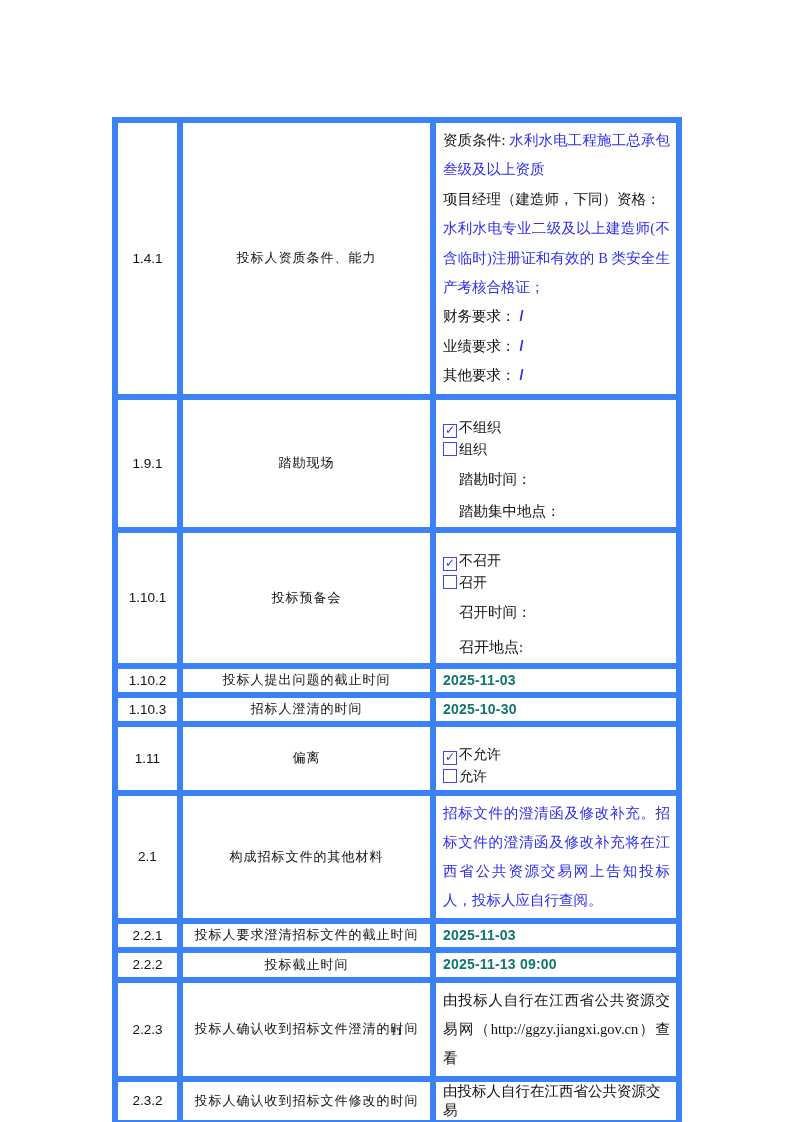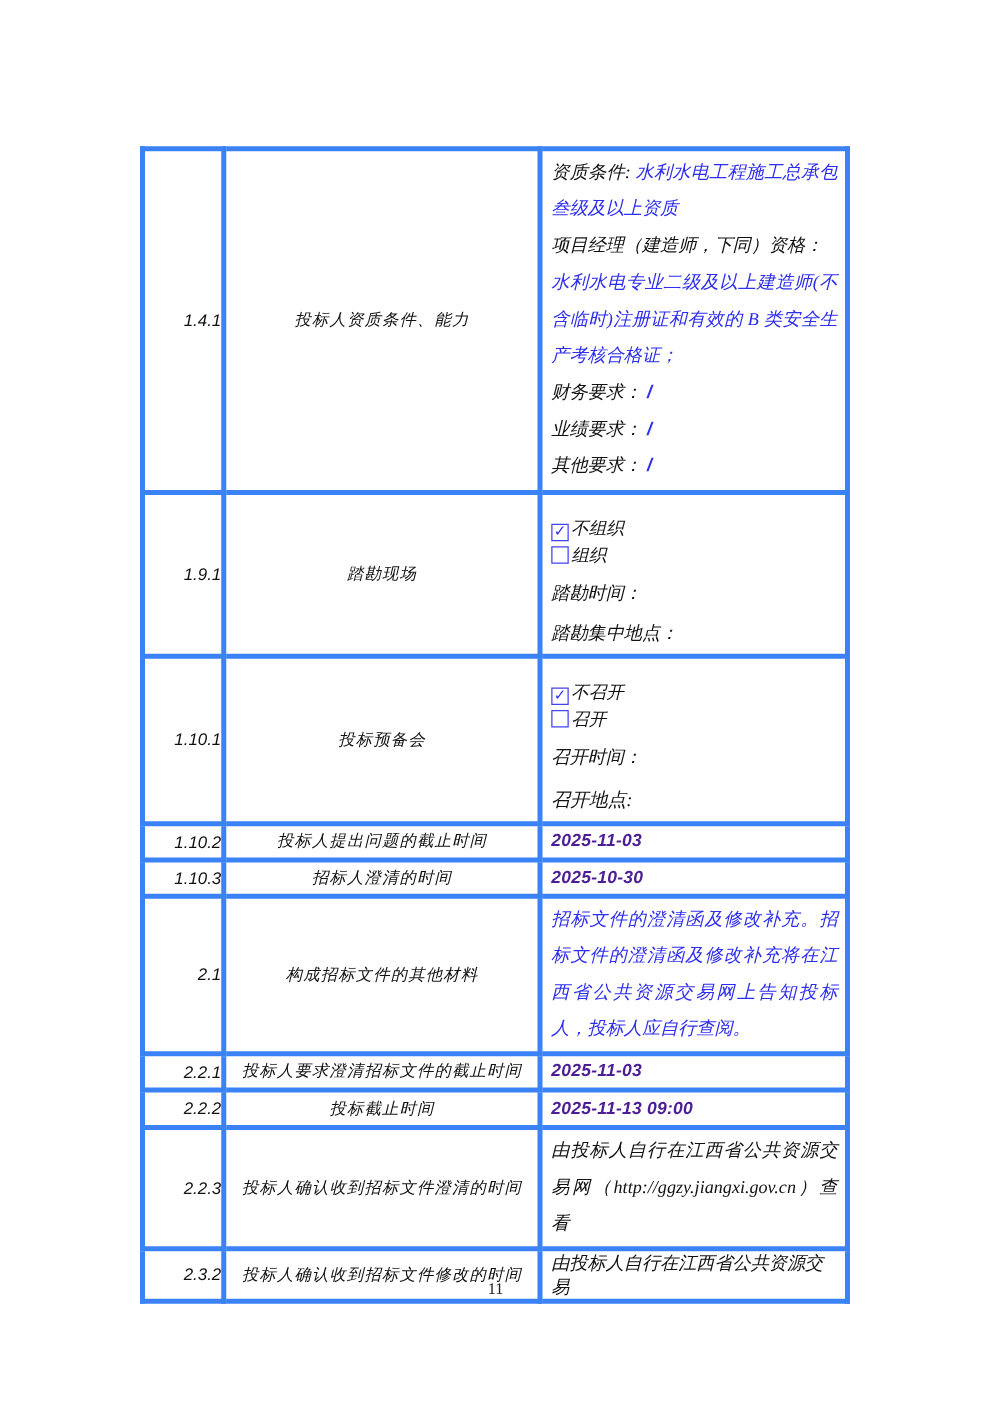--- a/index.html
+++ b/index.html
@@ -9,25 +9,25 @@
     font-family:"Liberation Serif","DejaVu Serif",serif;
     color:#121212;
   }
   .page { position:absolute; inset:0; background:#ffffff; overflow:hidden; }
 
   table.doc {
     position:absolute; left:112px; top:117px; width:564px;
     border-collapse:collapse; table-layout:fixed;
     border:2px solid #000;
   }
-  td { border:4px solid #3b82f6; overflow:hidden;font-style:italic; }
+  td { border:6px solid #3b82f6; overflow:hidden; }
 
   
   .c1 {
-    text-align:right; vertical-align:middle;
+    text-align:center; vertical-align:middle;
     font-family:"Liberation Sans",sans-serif; font-size:13.5px; color:#111;
   }
   .c2 {
     text-align:center; vertical-align:middle;
     font-size:13px; letter-spacing:1px; color:#111;
   }
   .c3 { vertical-align:top; padding:3px 6px 3px 7px; font-size:14.5px; color:#111; }
   .c3.v-mid { vertical-align:middle; padding-top:0; padding-bottom:0; }
 
   
@@ -37,33 +37,33 @@
   .h-r9 td{height:60px;margin-left:12px;}  .h-r10 td{height:30px;}
 
   .ln  { line-height:29.4px; text-align:justify; }
   .lnw { line-height:29px; text-align:justify; }
   .bl  { color:#2d2dee; }
   .bk  { color:#111111; }
   .slash { font-weight:bold; padding-left:4px; font-family:"Liberation Sans",sans-serif; }
 
   .date {
     font-family:"Liberation Sans",sans-serif; font-weight:700;
-    font-size:14px; color:#4c1d95; letter-spacing:0.2px;
+    font-size:14px; color:#0f766e; letter-spacing:0.2px;
   }
 
   
   .opt { line-height:21px; font-size:14px; white-space:nowrap; margin-top:1px; }
   .cb {
     display:inline-block; width:14px; height:14px;
     border:1.6px solid #4343f2; vertical-align:-2px; margin-right:2px;
     text-align:center; line-height:11px;
     font-family:"DejaVu Sans",sans-serif; font-weight:700; font-size:12px; color:#2d2dee;
     background:#fff;
   }
-  .field  { line-height:26px; margin-top:6px; font-size:14.5px; }
+  .field  { line-height:26px; margin-top:6px; font-size:14.5px;margin-left:16px; }
   .field.small { font-size:15px; margin-top:9px; }
   .v-check { padding-top:16px; }
 
   .page-number {
     position:absolute; left:0; top:1023px; width:100%;
     text-align:center; font-size:13px; color:#222;
     font-family:"Liberation Serif","DejaVu Serif",serif;
   }
 </style>
 </head>
@@ -139,20 +139,32 @@
     </tr>
 
     <tr class="h-r4">
       <td class="c1">1.10.3</td>
       <td class="c2">招标人澄清的时间</td>
       <td class="c3 v-mid">
         <span class="date">2025-10-30</span>
       </td>
     </tr>
 
+    <tr class="h-r5">
+      <td class="c1">1.11</td>
+      <td class="c2">偏离</td>
+      <td class="c3 v-check">
+        <div class="opt">
+          <span class="cb"><span>✓</span></span><span>不允许</span>
+        </div>
+        <div class="opt">
+          <span class="cb"></span><span>允许</span>
+        </div>
+      </td>
+    </tr>
 
     <tr class="h-r6">
       <td class="c1">2.1</td>
       <td class="c2">构成招标文件的其他材料</td>
       <td class="c3">
         <div class="lnw bl">招标文件的澄清函及修改补充。招标文件的澄清函及修改补充将在江西省公共资源交易网上告知投标人，投标人应自行查阅。</div>
       </td>
     </tr>
 
     <tr class="h-r7">

